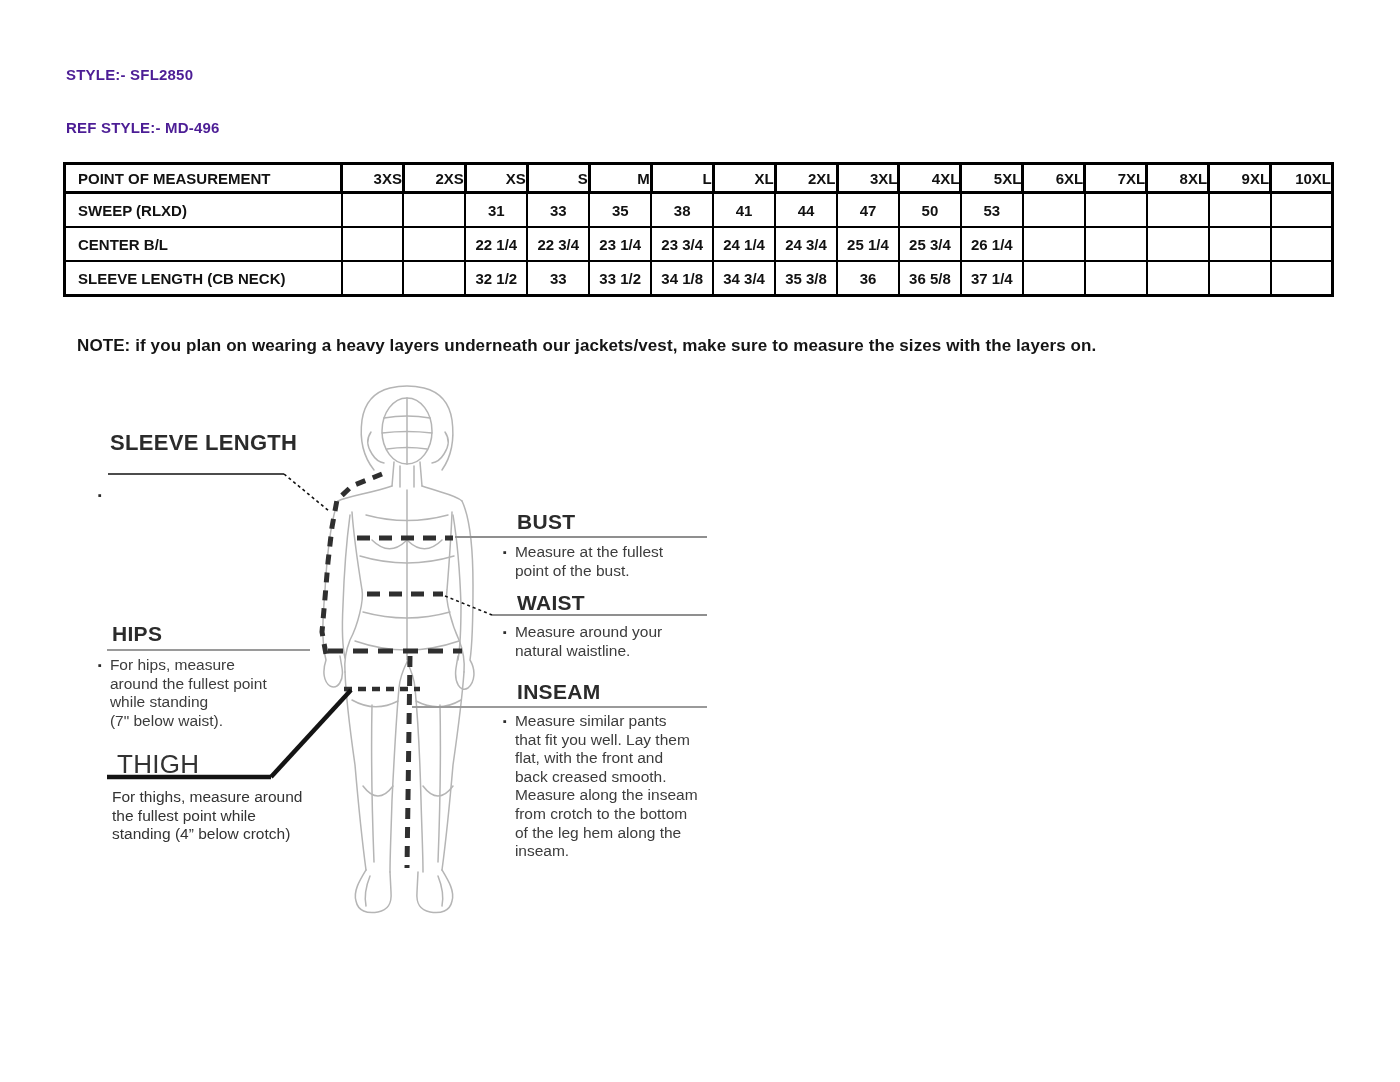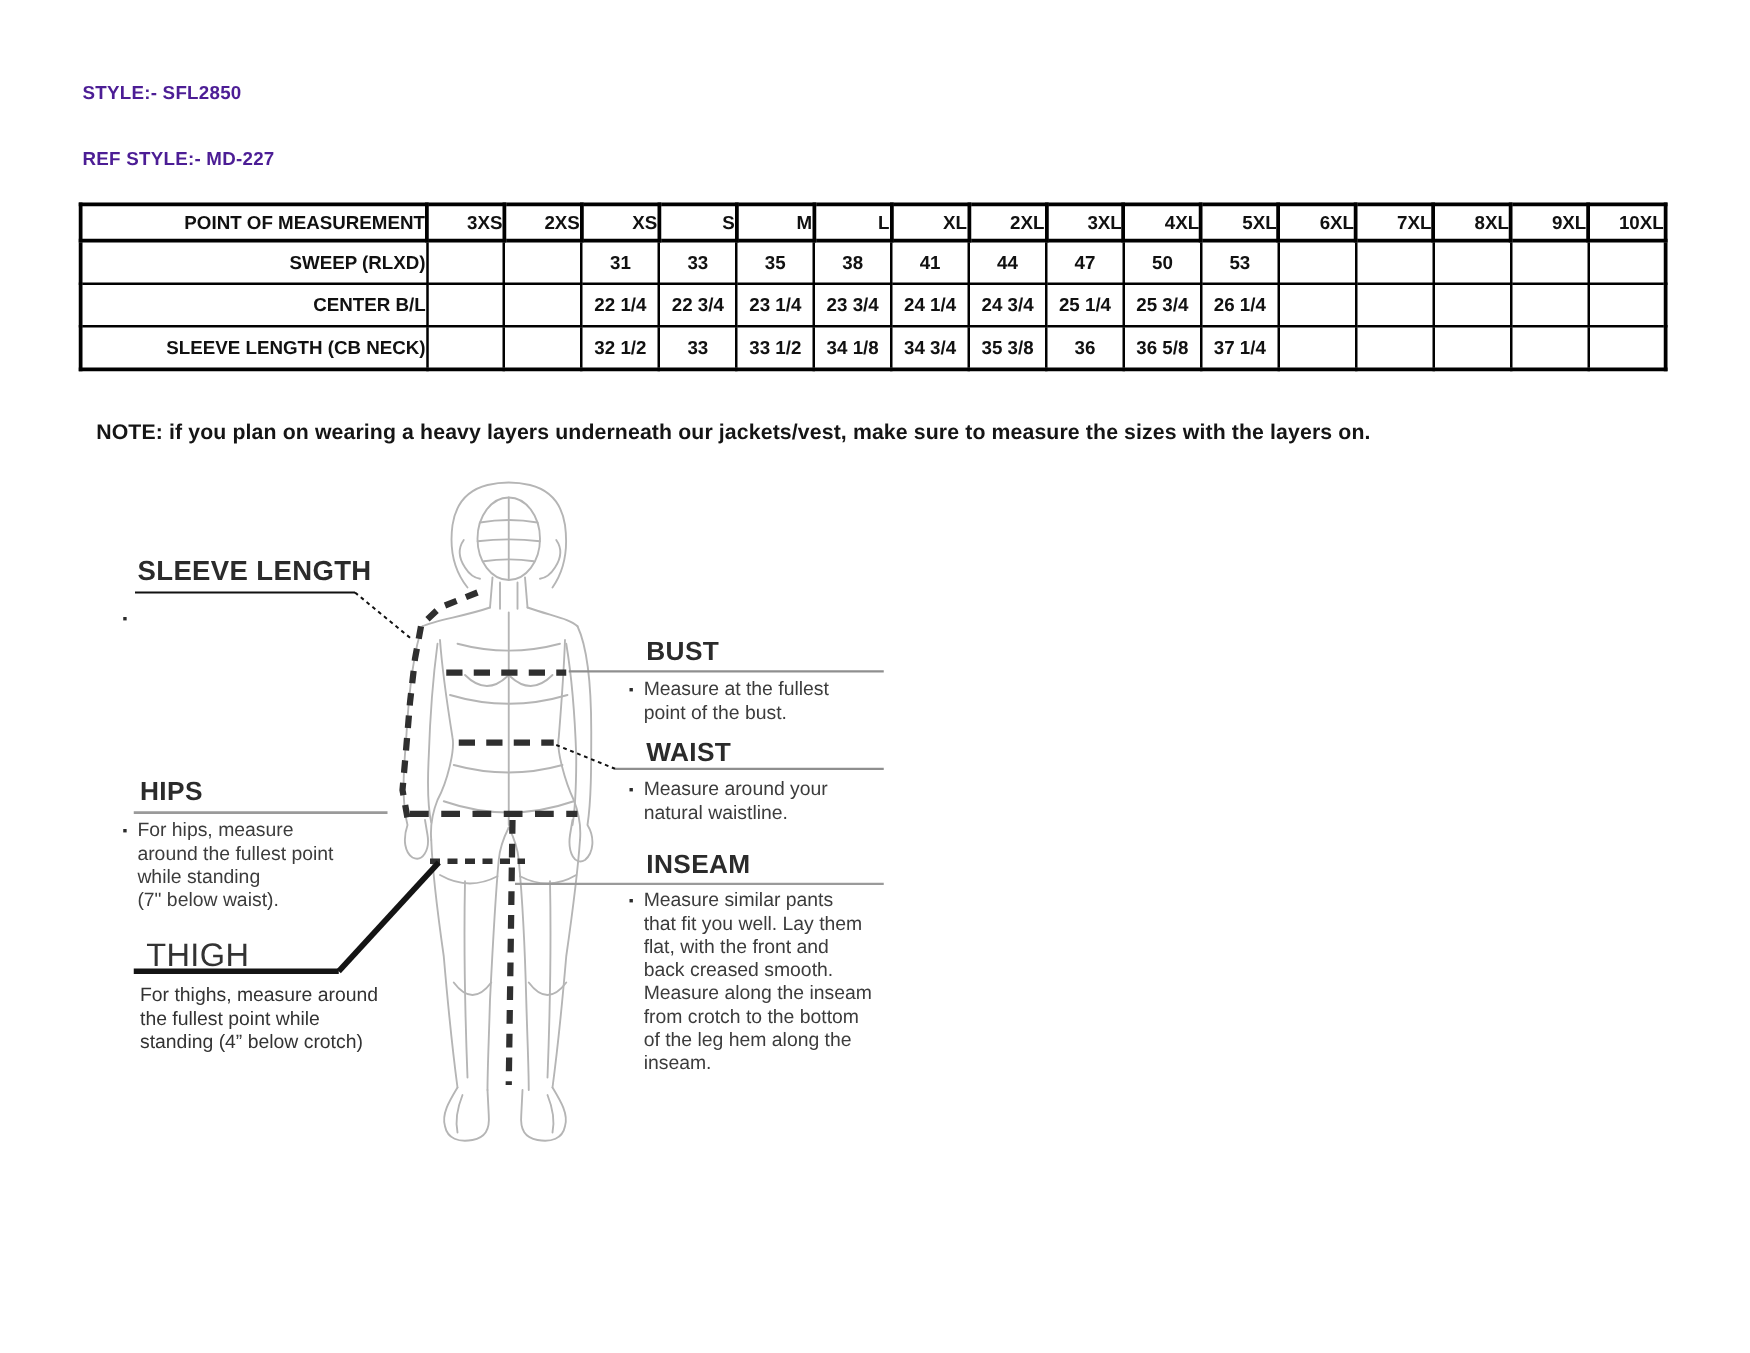--- a/index.html
+++ b/index.html
@@ -8,36 +8,36 @@
     font-family:"Liberation Sans",sans-serif;color:#111;
   }
   .abs{position:absolute;}
   .toplabel{font-size:15px;font-weight:700;color:#4c1d95;letter-spacing:0.2px;}
   .note{font-size:17px;font-weight:700;color:#151515;letter-spacing:0.1px;}
 
   
   table.size{border-collapse:collapse;table-layout:fixed;width:1271px;border:3px solid #000;}
   table.size th{border:3px solid #000;height:26px;font-size:15px;font-weight:700;text-align:right;padding:0;}
   table.size td{border:2px solid #000;height:32px;font-size:15px;font-weight:700;text-align:center;padding:0;}
-  table.size th.rowhead,table.size td.rowhead{text-align:right;padding-left:12px;}
+  table.size th.rowhead,table.size td.rowhead{text-align:left;padding-left:12px;}
 
   
   .gtitle{font-weight:700;color:#2b2b2b;letter-spacing:0.3px;white-space:nowrap;}
   .gtext{font-size:15.5px;line-height:1.2;color:#3c3c3c;white-space:pre-line;}
   .gitem{display:flex;gap:8px;align-items:flex-start;}
   .bullet{font-size:11px;line-height:1;margin-top:4px;color:#2b2b2b;}
   svg{display:block;}
 </style>
 </head>
 <body>
 
 <div id="canvas">
 
   <div class="abs toplabel" style="left:66px;top:66px;">STYLE:- SFL2850</div>
-  <div class="abs toplabel" style="left:66px;top:119px;">REF STYLE:- MD-227</div>
+  <div class="abs toplabel" style="left:66px;top:119px;">REF STYLE:- MD-496</div>
 
   <div class="abs" style="left:63px;top:162px;">
     <table class="size">
       <colgroup>
         <col style="width:277px">
           <col>
           <col>
           <col>
           <col>
           <col>
@@ -209,21 +209,21 @@
       <path stroke="#8f8f8f" stroke-width="1.8" d="M455,537 L707,537"></path>
       <path stroke="#8f8f8f" stroke-width="1.8" d="M492,615 L707,615"></path>
       <path stroke="#111" stroke-width="1.6" stroke-dasharray="3 3" d="M445,596 L492,615"></path>
       <path stroke="#9a9a9a" stroke-width="2.2" d="M107,650 L310,650"></path>
       <path stroke="#9a9a9a" stroke-width="1.8" d="M412,707 L707,707"></path>
       <path stroke="#141414" stroke-width="4.5" d="M107,777 L271,777"></path>
       <path stroke="#141414" stroke-width="4.5" d="M271,777 L351,690"></path>
     </g>
   </svg>
 
-  <div class="abs gtitle" style="left:110px;top:444px;font-size:22px;">SLEEVE LENGTH</div>
+  <div class="abs gtitle" style="left:110px;top:430px;font-size:22px;">SLEEVE LENGTH</div>
   <div class="abs gitem" style="left:98px;top:486px;width:200px;">
     <span class="bullet">▪</span>
   </div>
 
   <div class="abs gtitle" style="left:112px;top:622px;font-size:21px;">HIPS</div>
   <div class="abs gitem" style="left:98px;top:656px;width:220px;">
     <span class="bullet">▪</span>
     <span class="gtext">For hips, measure
 around the fullest point
 while standing

